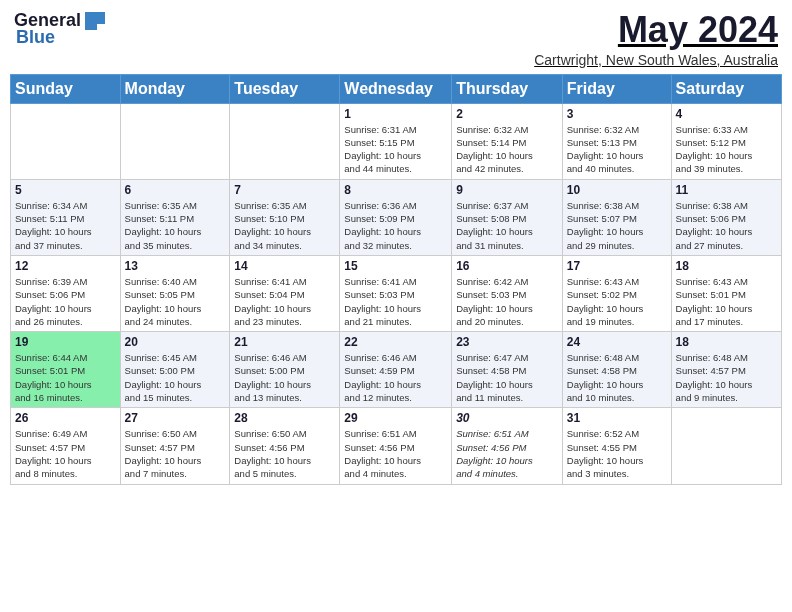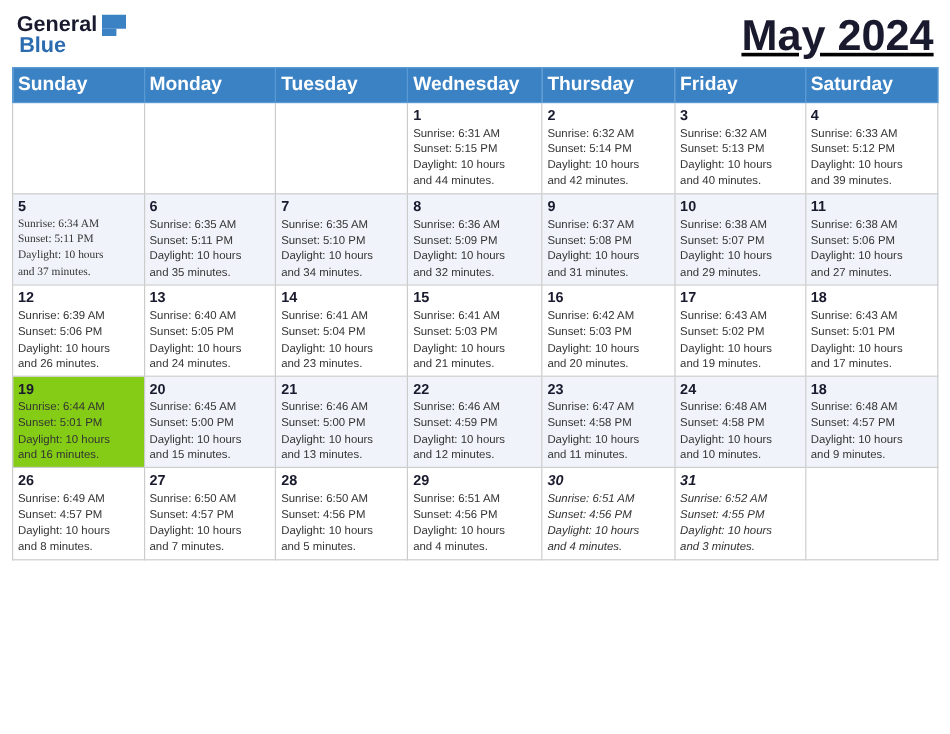--- a/index.html
+++ b/index.html
@@ -95,20 +95,21 @@
       <span style="font-size:18px;font-weight:bold;color:#1a1a2e;">General</span>
       <svg width="22" height="18" viewBox="0 0 22 18">
         <polygon points="2,0 22,0 22,12 2,12" fill="#3b82c4"></polygon>
         <polygon points="2,12 14,12 14,18 2,18" fill="#3b82c4"></polygon>
       </svg>
     </div>
     <div class="logo-bottom">Blue</div>
   </div>
   <div class="title-area">
     <div class="month-title">May 2024</div>
+    <div class="location">Cartwright, New South Wales, Australia</div>
   </div>
 </div>
 
 <table class="calendar">
   <thead>
     <tr>
     <th>Sunday</th>
         <th>Monday</th>
         <th>Tuesday</th>
         <th>Wednesday</th>
@@ -147,21 +148,21 @@
           <div class="day-num">4</div>
           <div class="day-info" style="white-space: pre-line;">Sunrise: 6:33 AM
 Sunset: 5:12 PM
 Daylight: 10 hours
 and 39 minutes.</div>
         </td>
       </tr>
       <tr>
         <td style="background-color: rgb(240, 244, 250); min-height: 80px;">
           <div class="day-num">5</div>
-          <div class="day-info" style="white-space: pre-line; font-family: Liberation Serif, serif;">Sunrise: 6:34 AM
+          <div class="day-info" style="white-space: pre-line;">Sunrise: 6:34 AM
 Sunset: 5:11 PM
 Daylight: 10 hours
 and 37 minutes.</div>
         </td>
         <td style="background-color: rgb(240, 244, 250); min-height: 80px;">
           <div class="day-num">6</div>
           <div class="day-info" style="white-space: pre-line;">Sunrise: 6:35 AM
 Sunset: 5:11 PM
 Daylight: 10 hours
 and 35 minutes.</div>
@@ -247,21 +248,21 @@
         </td>
         <td style="background-color: rgb(255, 255, 255); min-height: 80px;">
           <div class="day-num">18</div>
           <div class="day-info" style="white-space: pre-line;">Sunrise: 6:43 AM
 Sunset: 5:01 PM
 Daylight: 10 hours
 and 17 minutes.</div>
         </td>
       </tr>
       <tr>
-        <td style="background-color: #84cc16; min-height: 80px;">
+        <td style="background-color: #86efac; min-height: 80px;">
           <div class="day-num">19</div>
           <div class="day-info" style="white-space: pre-line;">Sunrise: 6:44 AM
 Sunset: 5:01 PM
 Daylight: 10 hours
 and 16 minutes.</div>
         </td>
         <td style="background-color: rgb(240, 244, 250); min-height: 80px;">
           <div class="day-num">20</div>
           <div class="day-info" style="white-space: pre-line;">Sunrise: 6:45 AM
 Sunset: 5:00 PM
@@ -333,21 +334,21 @@
 Daylight: 10 hours
 and 4 minutes.</div>
         </td>
         <td style="background-color: rgb(255, 255, 255); min-height: 80px; font-style: italic;">
           <div class="day-num">30</div>
           <div class="day-info" style="white-space: pre-line;">Sunrise: 6:51 AM
 Sunset: 4:56 PM
 Daylight: 10 hours
 and 4 minutes.</div>
         </td>
-        <td style="background-color: rgb(255, 255, 255); min-height: 80px; font-style: italic;">
+        <td style="background-color: rgb(255, 255, 255); min-height: 80px;">
           <div class="day-num">31</div>
           <div class="day-info" style="white-space: pre-line;">Sunrise: 6:52 AM
 Sunset: 4:55 PM
 Daylight: 10 hours
 and 3 minutes.</div>
         </td>
         <td style="background-color: rgb(255, 255, 255); min-height: 80px;"></td>
       </tr>
     </tbody>
 </table>

